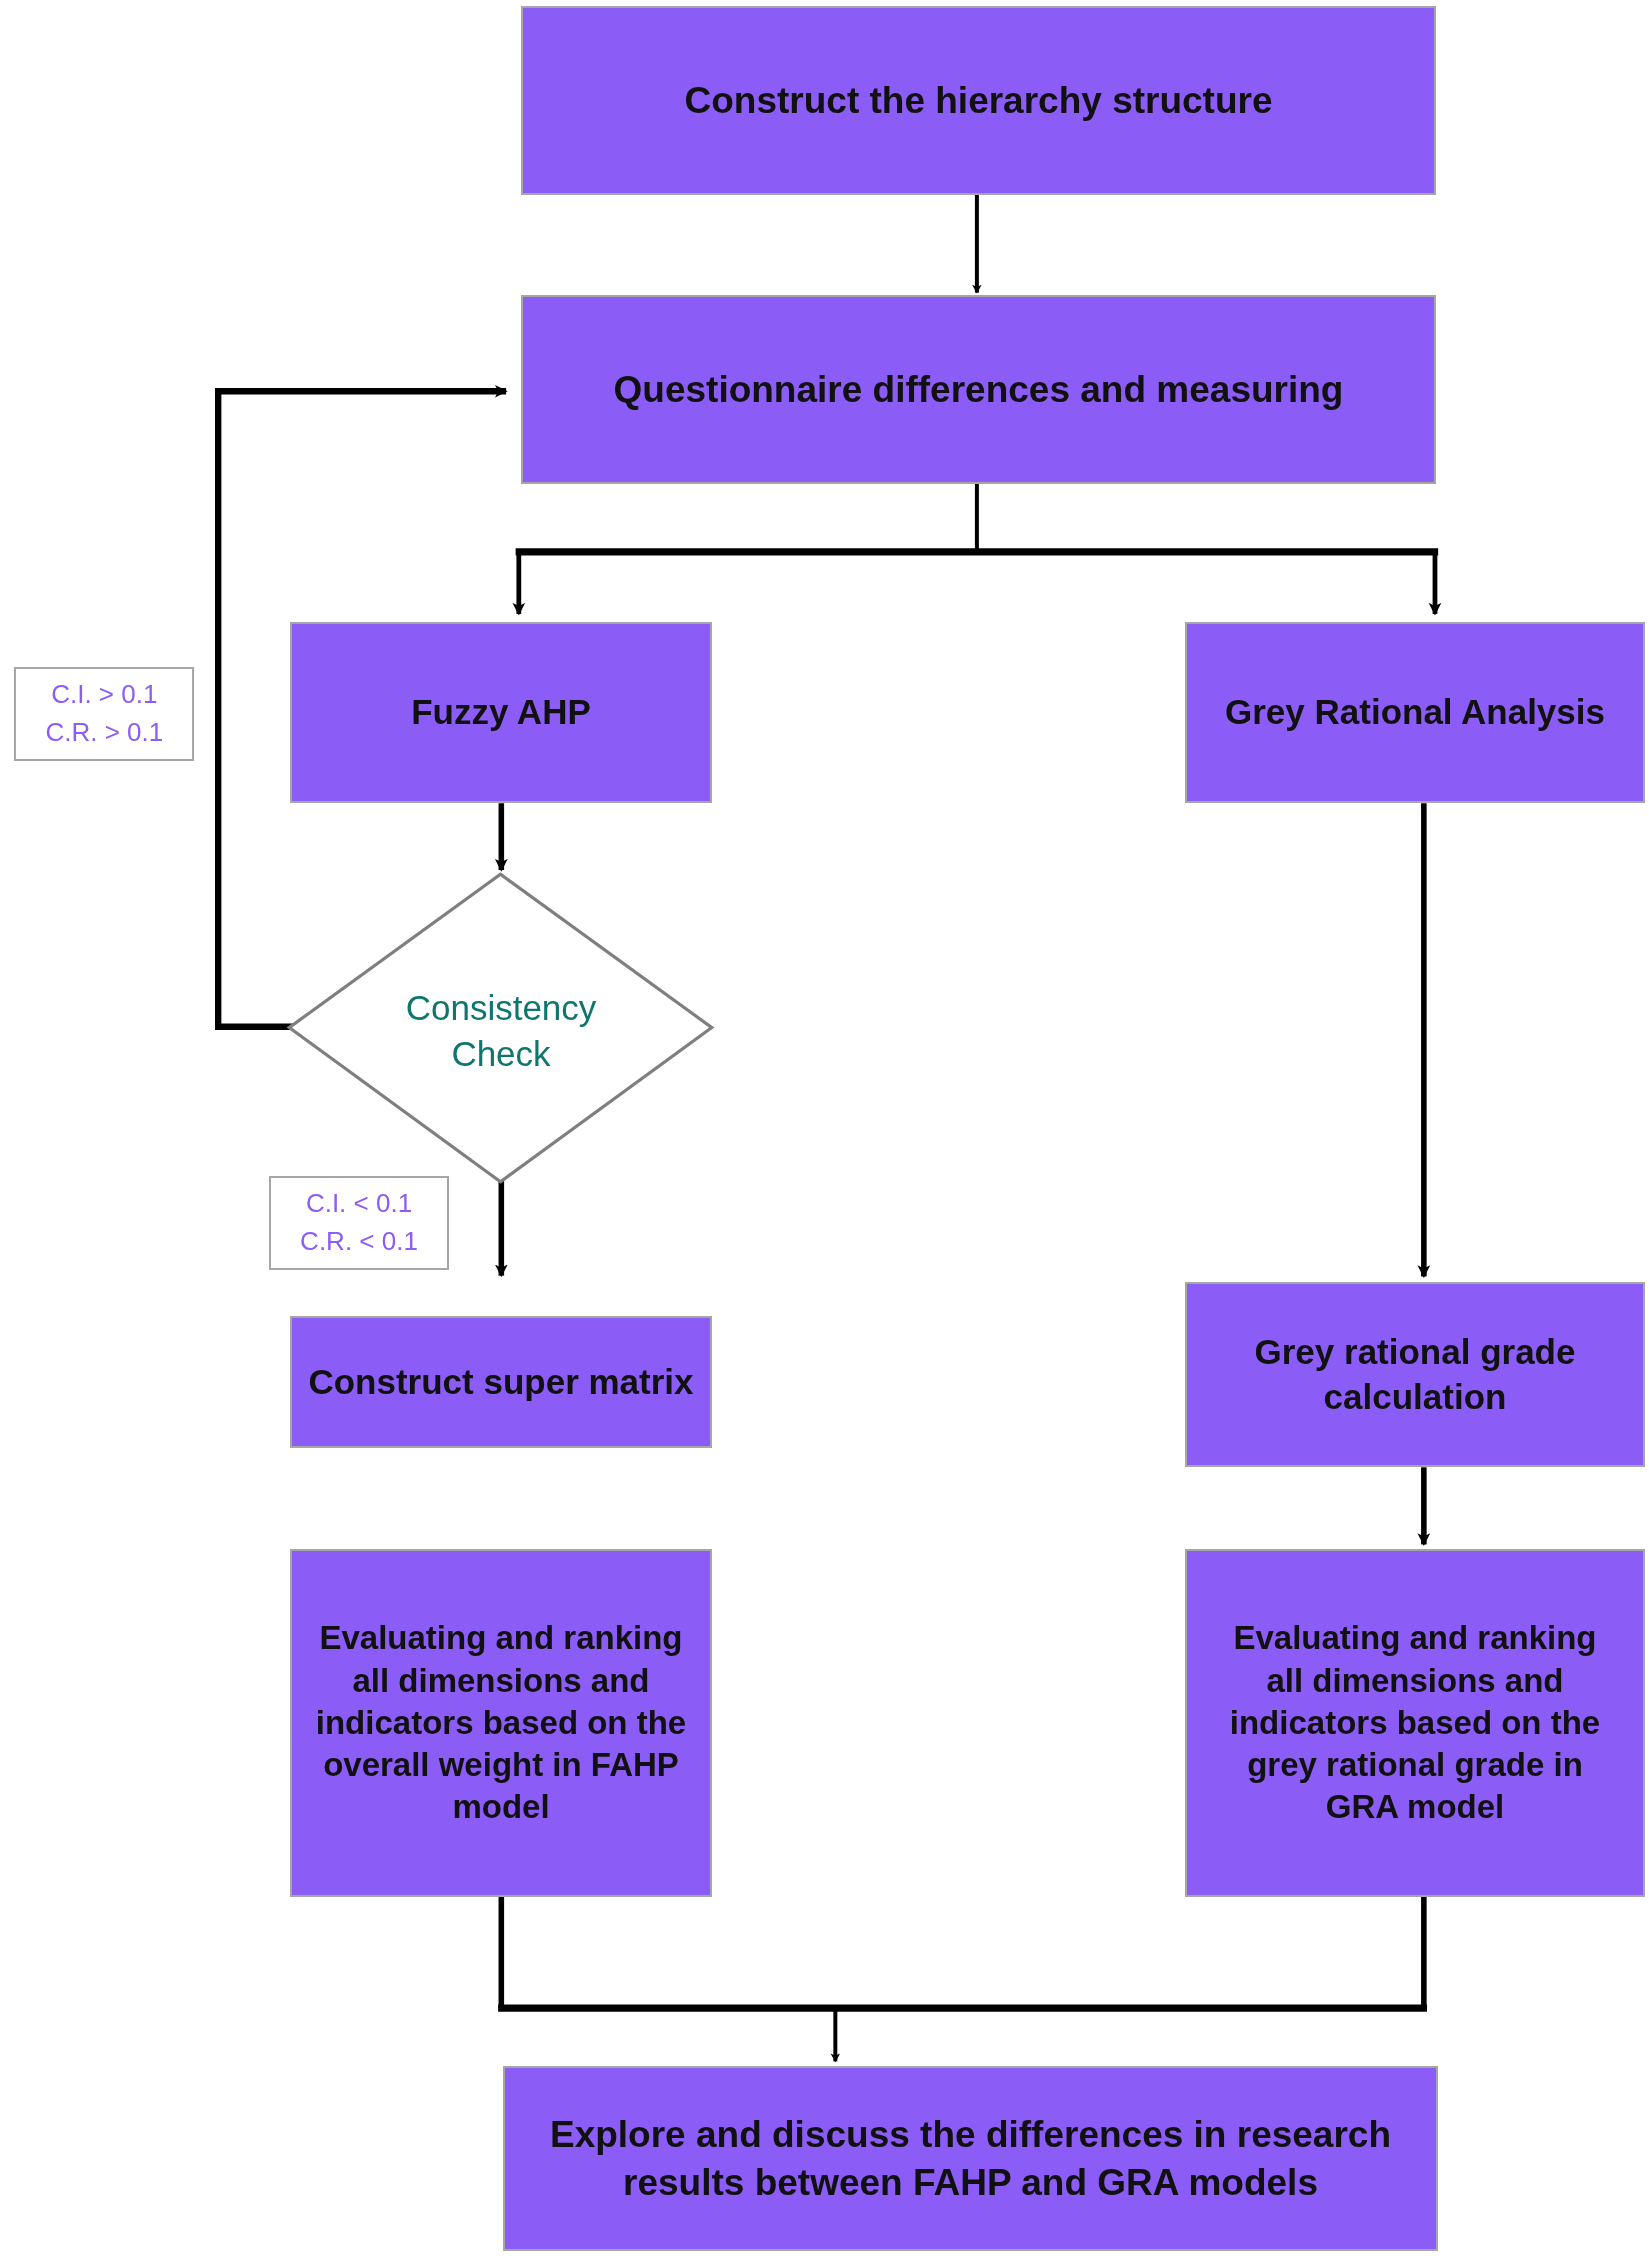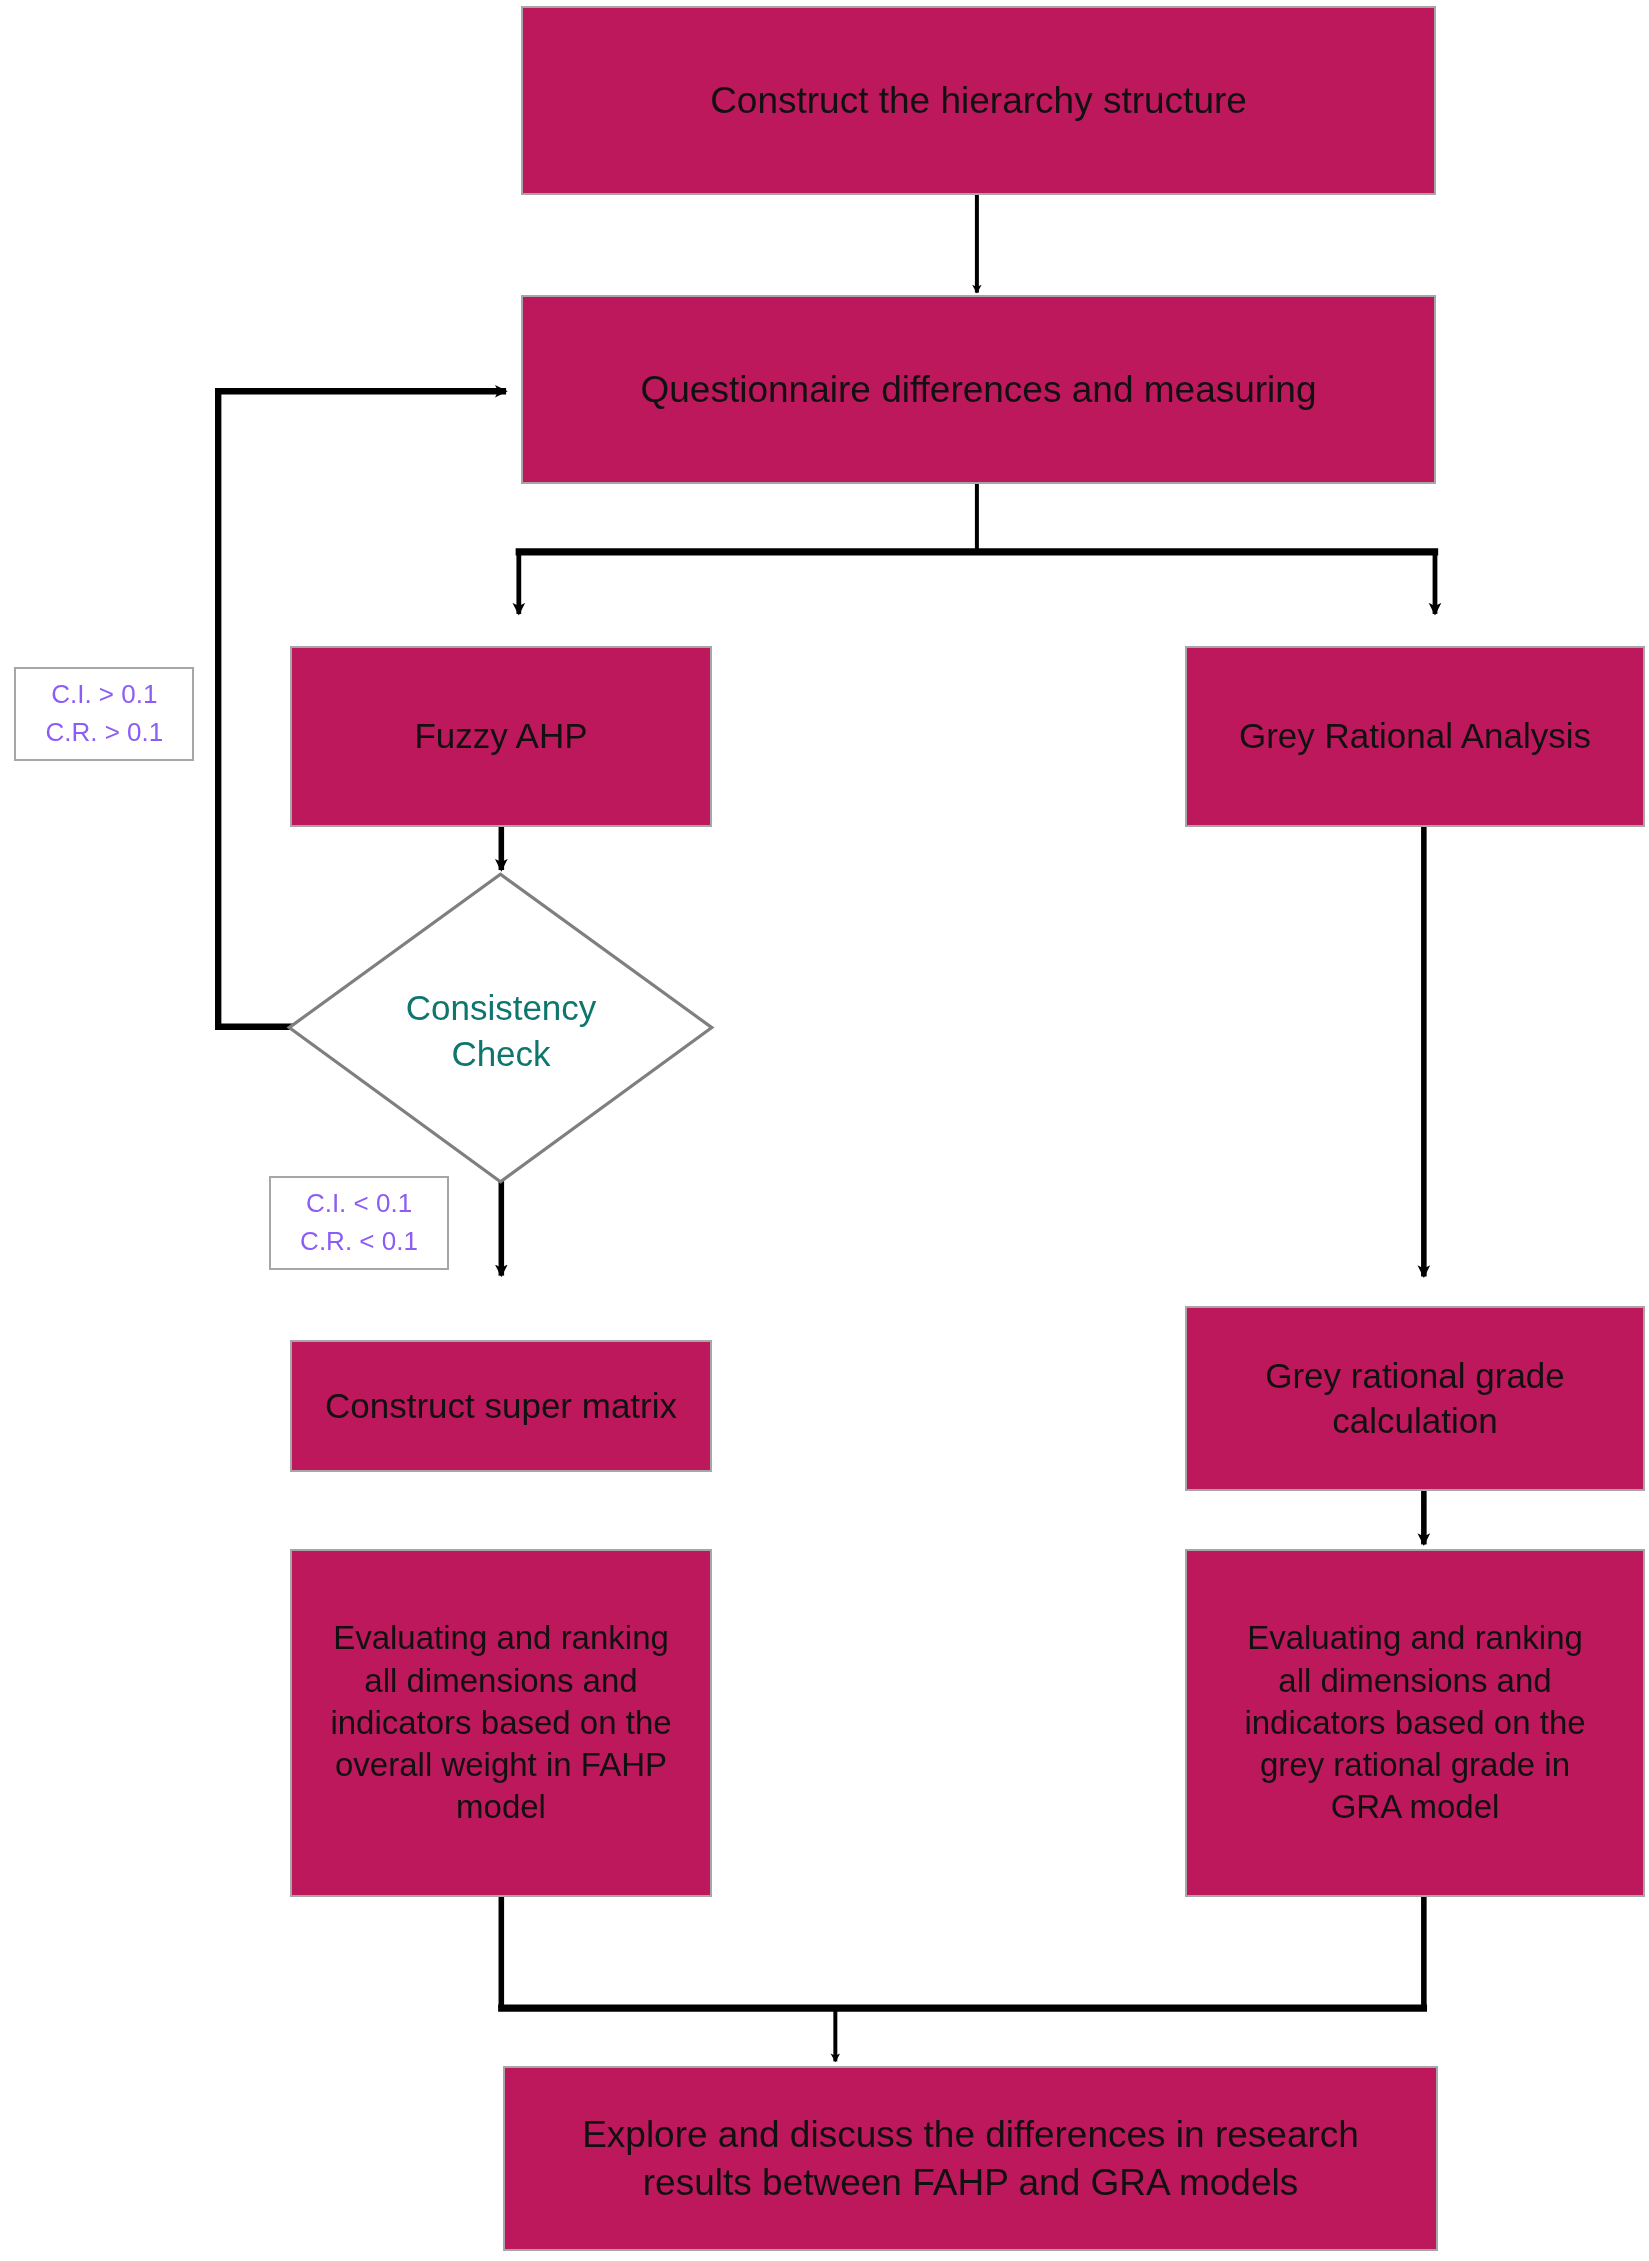--- a/index.html
+++ b/index.html
@@ -21,39 +21,39 @@
   #flow-svg {
     position: absolute;
     left: 0;
     top: 0;
     width: 1650px;
     height: 2261px;
   }
   .node-box {
     position: absolute;
     box-sizing: border-box;
-    background: #be185d;
+    background: #8b5cf6;
     border: 2.4px solid #a6a6a6;
     display: flex;
     align-items: center;
     justify-content: center;
     text-align: center;
     color: #111111;
     font-family: "Liberation Sans", sans-serif;
-    font-weight: 400;
+    font-weight: 700;
     line-height: 1.28;
     padding: 4.8px 11px;
   }
   .node-box .node-text {
     display: block;
     width: 100%;
     white-space: pre-line;
   }
   .size-lg { font-size: 37px; }
-  .size-md { font-size: 35px; margin-top: 24px; }
+  .size-md { font-size: 35px; }
   .size-sm { font-size: 33px; }
   .label-box {
     position: absolute;
     box-sizing: border-box;
     background: #ffffff;
     border: 2.4px solid #a6a6a6;
     display: flex;
     flex-direction: column;
     align-items: center;
     justify-content: center;

